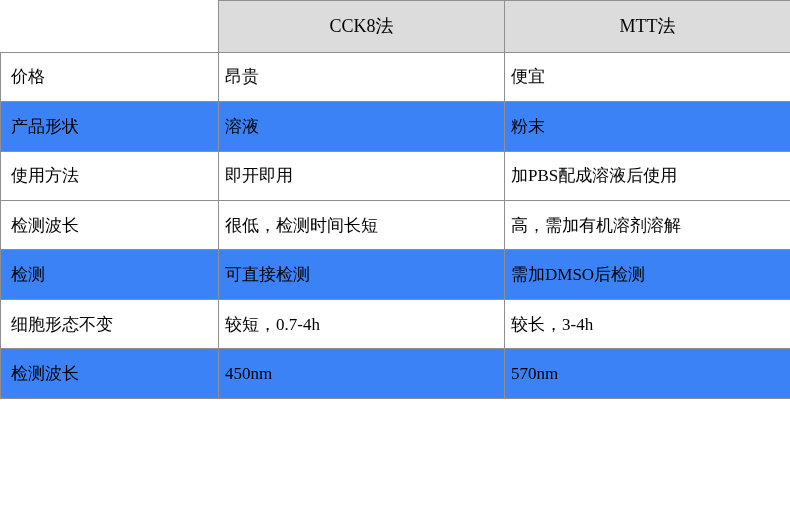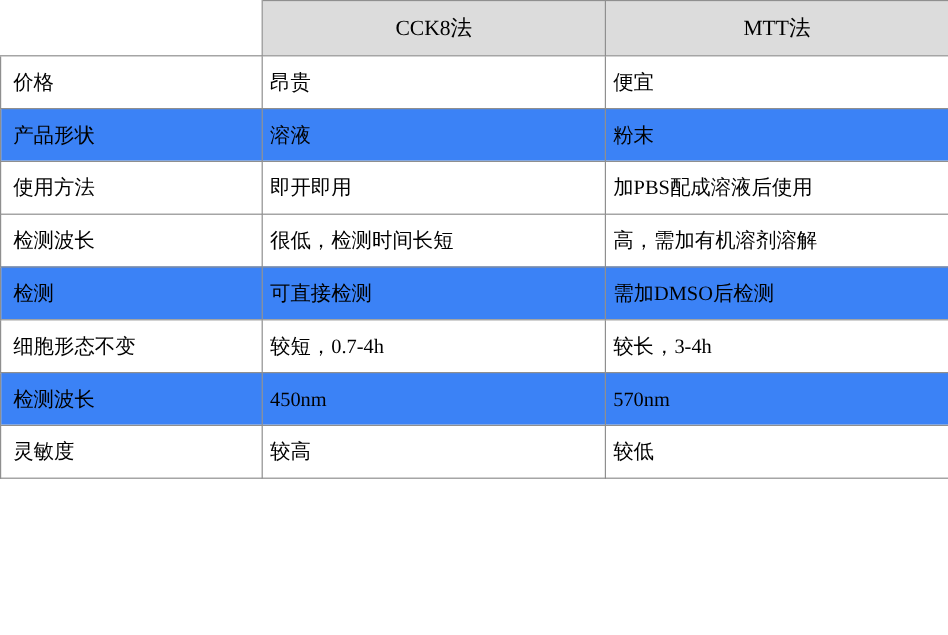--- a/index.html
+++ b/index.html
@@ -108,20 +108,15 @@
       <td class="value">较短，0.7-4h</td>
       <td class="value">较长，3-4h</td>
     </tr>
 
     <tr class="shaded">
       <td class="label">检测波长</td>
       <td class="value">450nm</td>
       <td class="value">570nm</td>
     </tr>
 
-    <tr class="plain">
-      <td class="label">灵敏度</td>
-      <td class="value">较高</td>
-      <td class="value">较低</td>
-    </tr>
 
   </tbody>
 </table>
 
 </body></html>

